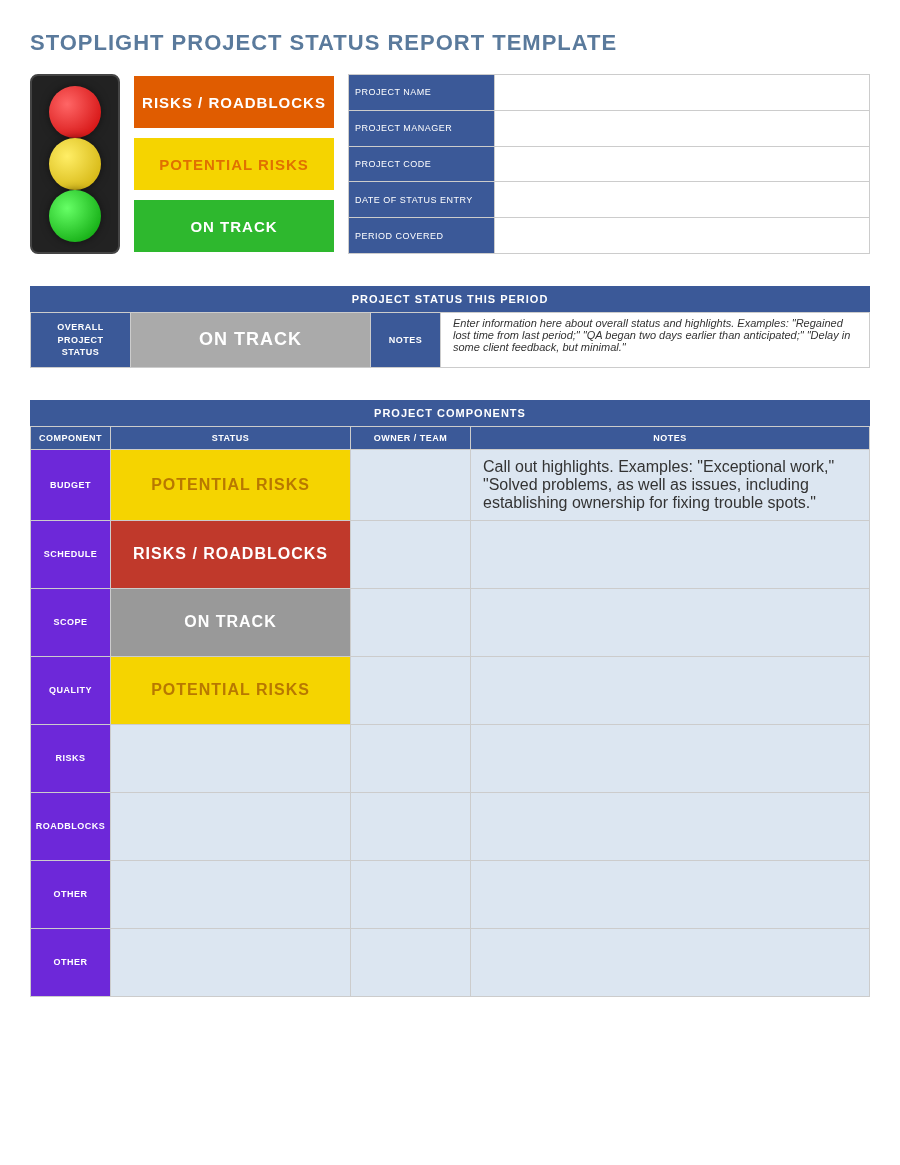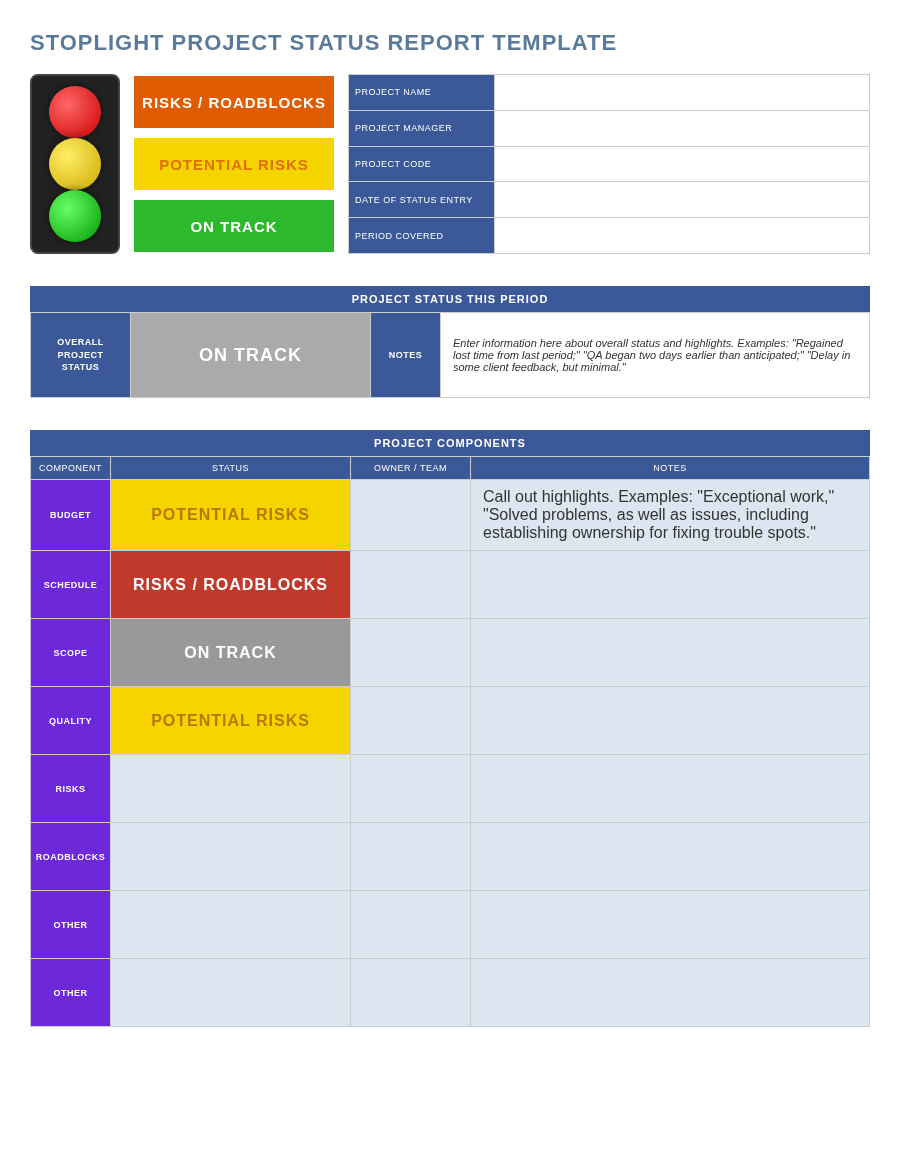--- a/index.html
+++ b/index.html
@@ -158,35 +158,35 @@
       text-align: center;
       text-transform: uppercase;
       width: 70px;
       padding: 8px 4px;
       letter-spacing: 0.5px;
     }
     .status-period-table .notes-value-cell {
       background: #fff;
       color: #333;
       font-size: 11px;
-      padding: 24px 12px;
+      padding: 4px 12px;
       font-style: italic;
       vertical-align: top;
     }
 
     
     .components-table {
       width: 100%;
       border-collapse: collapse;
     }
     .components-table .col-header {
       background: #3b5998;
       color: #fff;
       font-size: 9px;
-      font-weight: normal;
+      font-weight: bold;
       text-transform: uppercase;
       text-align: center;
       padding: 6px 4px;
       border: 1px solid #ccc;
       letter-spacing: 0.5px;
     }
     .components-table td {
       border: 1px solid #ccc;
       vertical-align: middle;
     }

